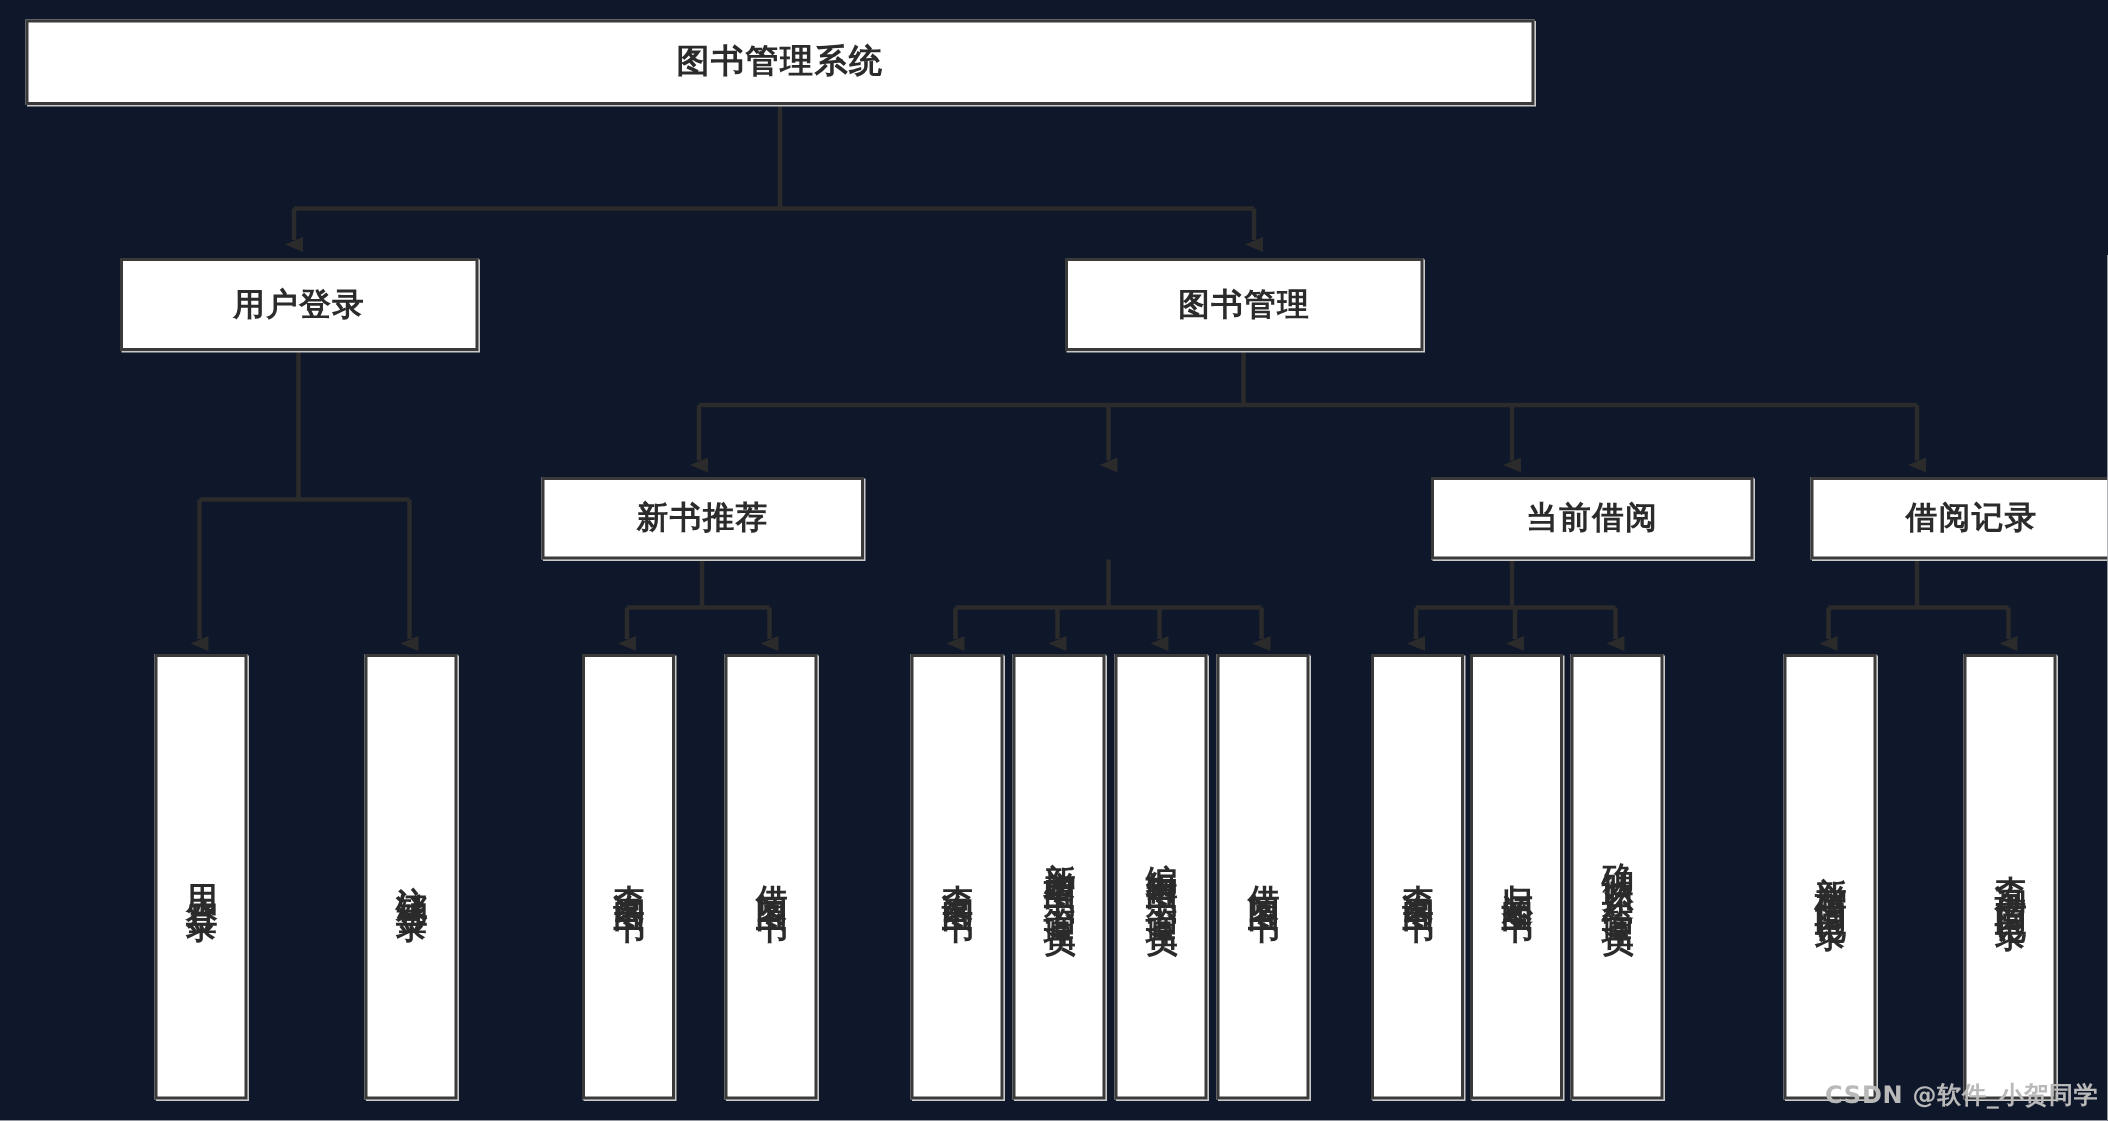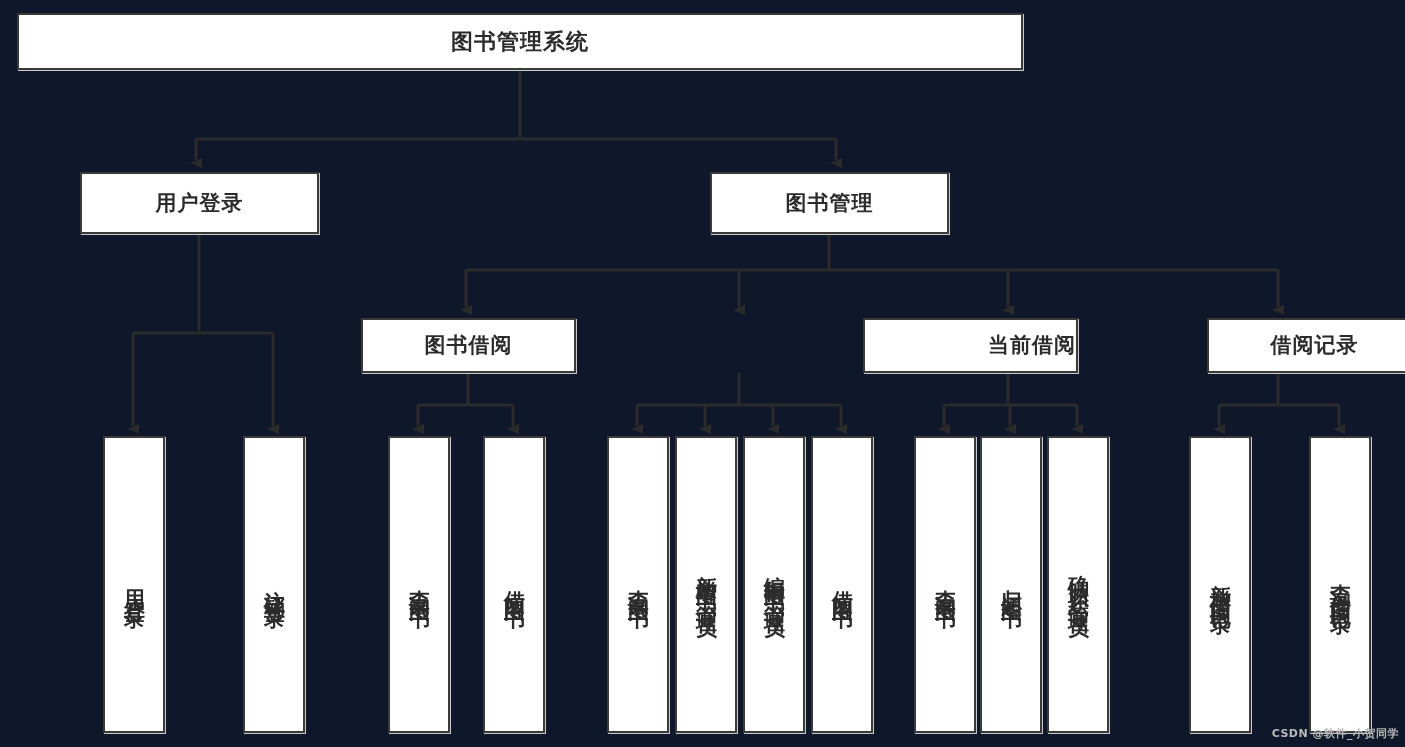--- a/index.html
+++ b/index.html
@@ -8,21 +8,21 @@
   svg.wires{position:absolute;left:0;top:0;width:1405px;height:747px;}
   .node{position:absolute;box-sizing:border-box;background:#ffffff;
         border:2px solid #3a3a3a;
         box-shadow:1px 1px 0 0 #c9c9c9;
         display:flex;align-items:center;justify-content:center;}
   .node .lbl{color:#2b2b2b;line-height:1.0;white-space:nowrap;}
   .h-node .lbl{font-size:21px;letter-spacing:1px;}
   .root .lbl{font-size:22px;letter-spacing:1px;}
   .v-node{writing-mode:vertical-rl;text-orientation:upright;}
   .v-node .lbl{font-size:21px;letter-spacing:6px;writing-mode:vertical-rl;text-orientation:upright;}
-  .watermark{position:absolute;right:6px;bottom:6px;color:#b9b9b9;font-size:11px;
+  .watermark{position:absolute;right:6px;bottom:6px;color:#b9b9b9;font-size:16px;
              letter-spacing:0.5px;white-space:nowrap;}
 </style>
 </head>
 <body>
 
 <div id="canvas">
 
   <svg class="wires" viewBox="0 0 1405 747" xmlns="http://www.w3.org/2000/svg">
     <defs>
       <marker id="arrow" markerWidth="10" markerHeight="12" refX="2" refY="6" orient="auto" markerUnits="userSpaceOnUse">
@@ -78,23 +78,23 @@
   </div>
 
   <div class="node h-node" style="left:80px;top:172px;width:239px;height:62px;">
     <span class="lbl">用户登录</span>
   </div>
   <div class="node h-node" style="left:710px;top:172px;width:239px;height:62px;justify-content:center;">
     <span class="lbl">图书管理</span>
   </div>
 
   <div class="node h-node" style="left:361px;top:318px;width:215px;height:55px;">
-    <span class="lbl">图书借阅</span>
+    <span class="lbl">新书推荐</span>
   </div>
-  <div class="node h-node" style="left:863px;top:318px;width:215px;height:55px;justify-content:flex-end;">
+  <div class="node h-node" style="left:954px;top:318px;width:215px;height:55px;">
     <span class="lbl">当前借阅</span>
   </div>
   <div class="node h-node" style="left:1171px;top:318px;width:215px;height:55px;margin-left:36px;">
     <span class="lbl">借阅记录</span>
   </div>
 
   <div class="node v-node" style="left:103px;top:436px;width:62px;height:297px;">
     <span class="lbl">用户登录</span>
   </div>
   <div class="node v-node" style="left:243px;top:436px;width:62px;height:297px;">

